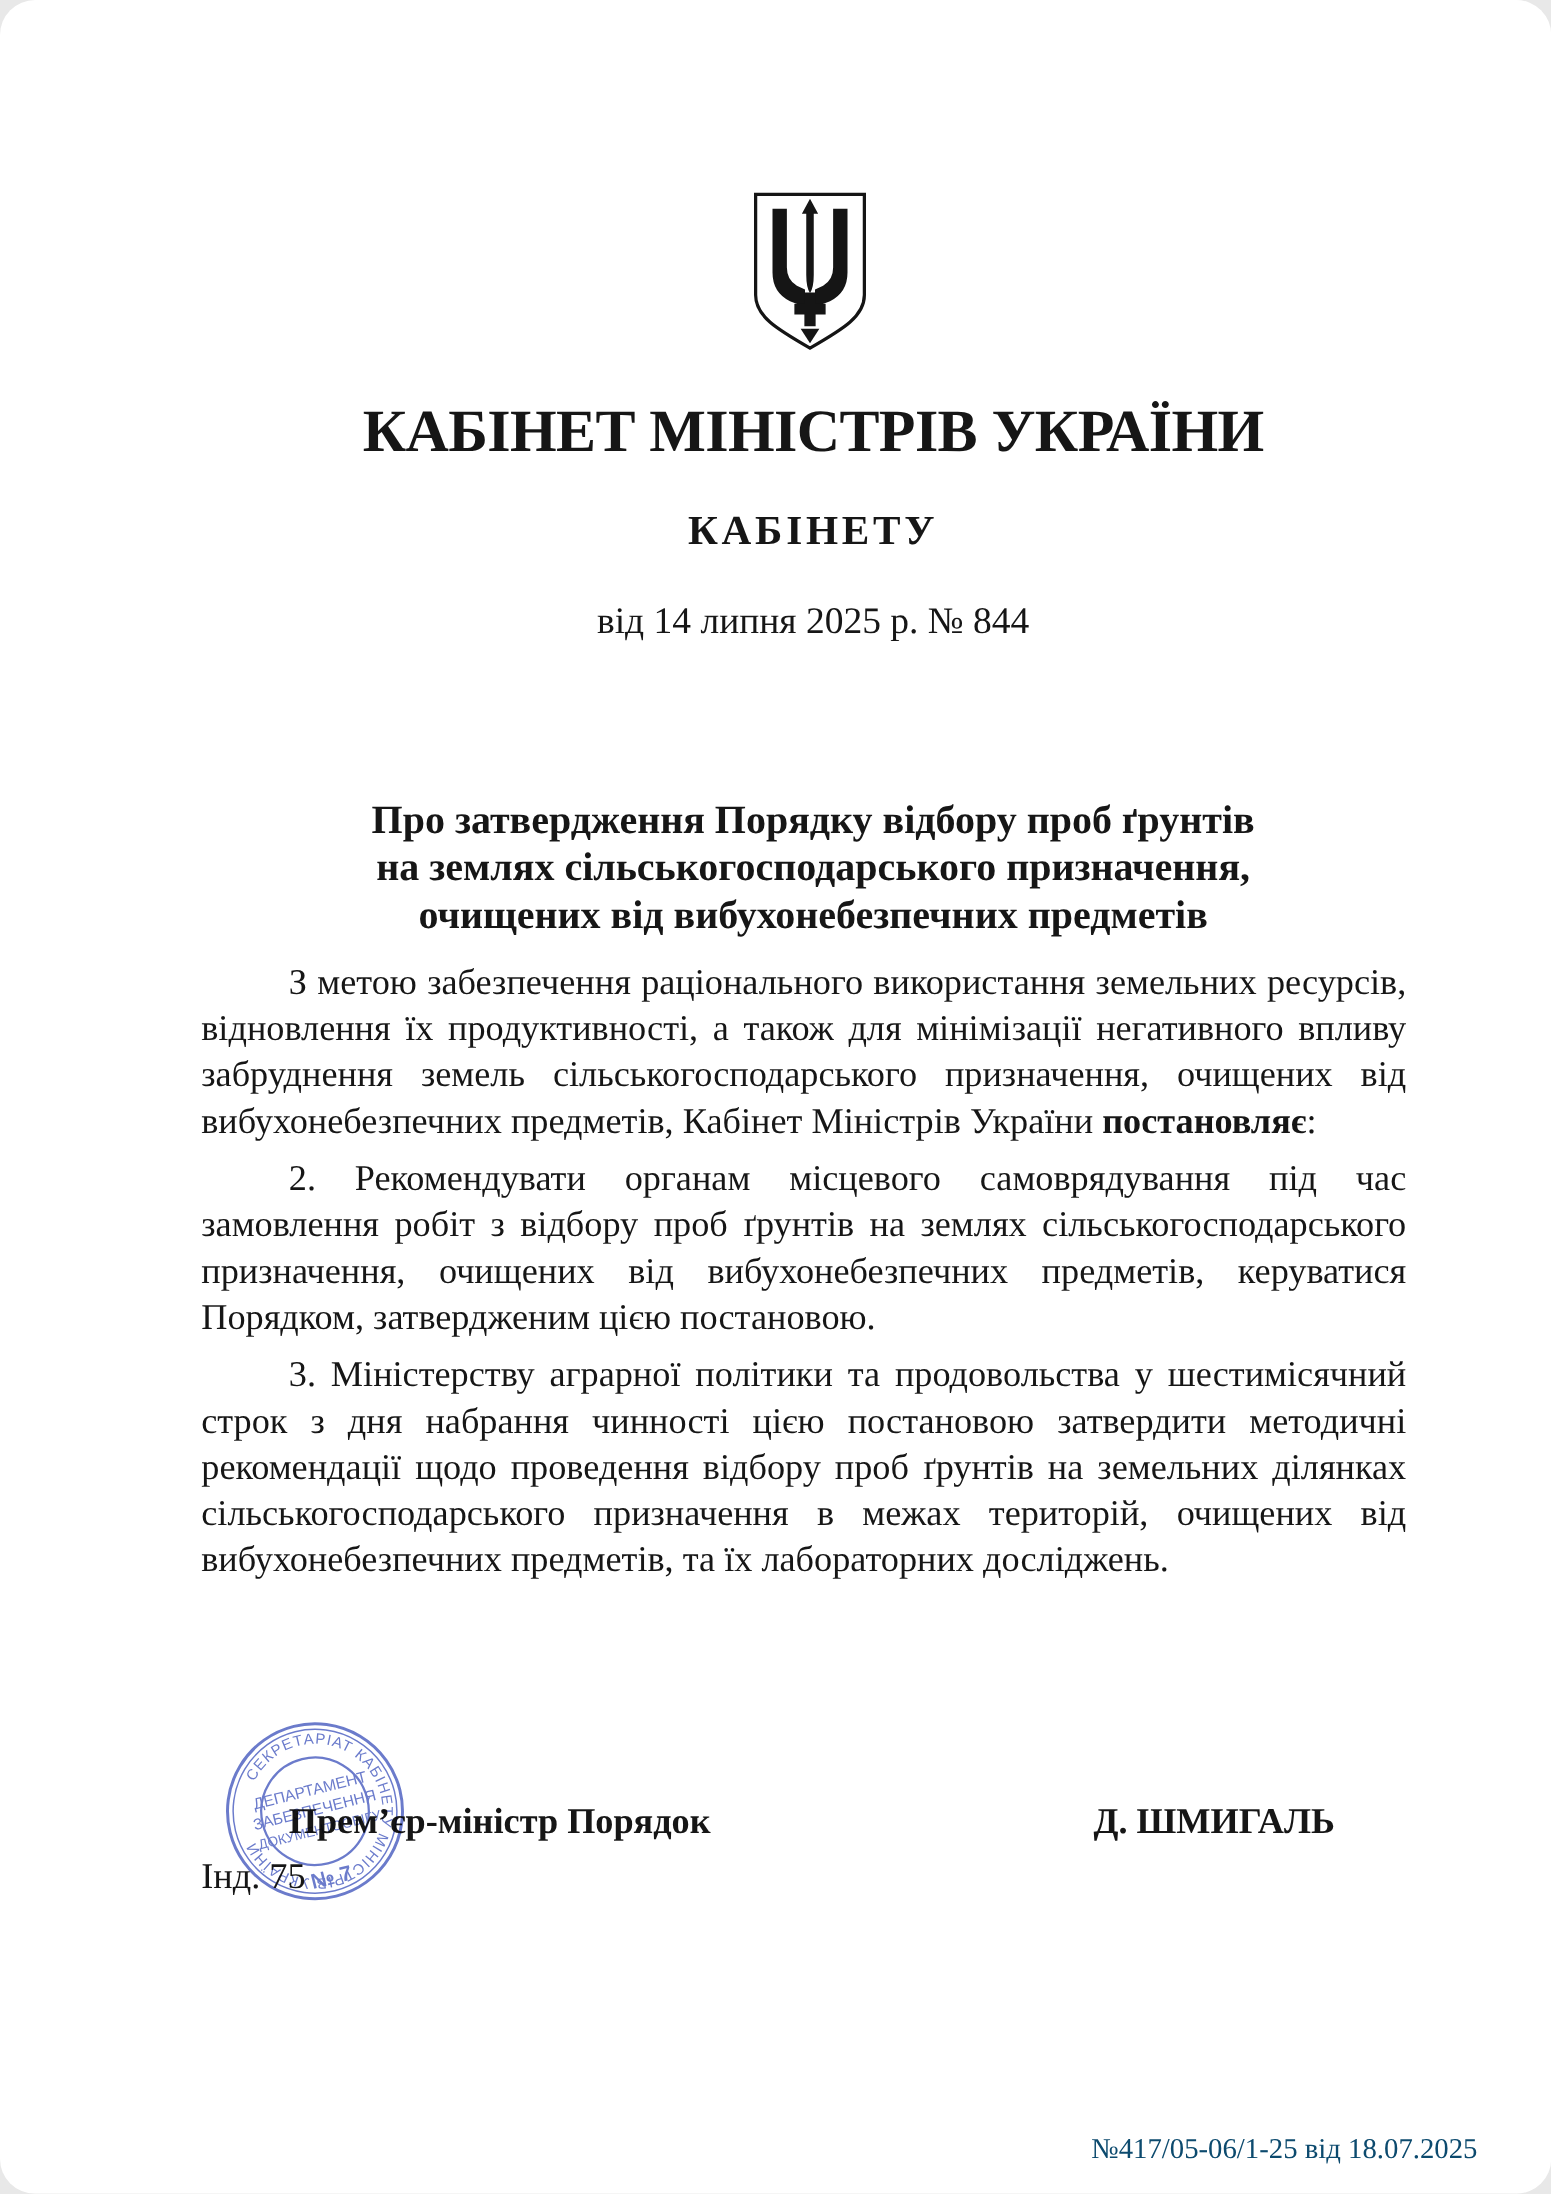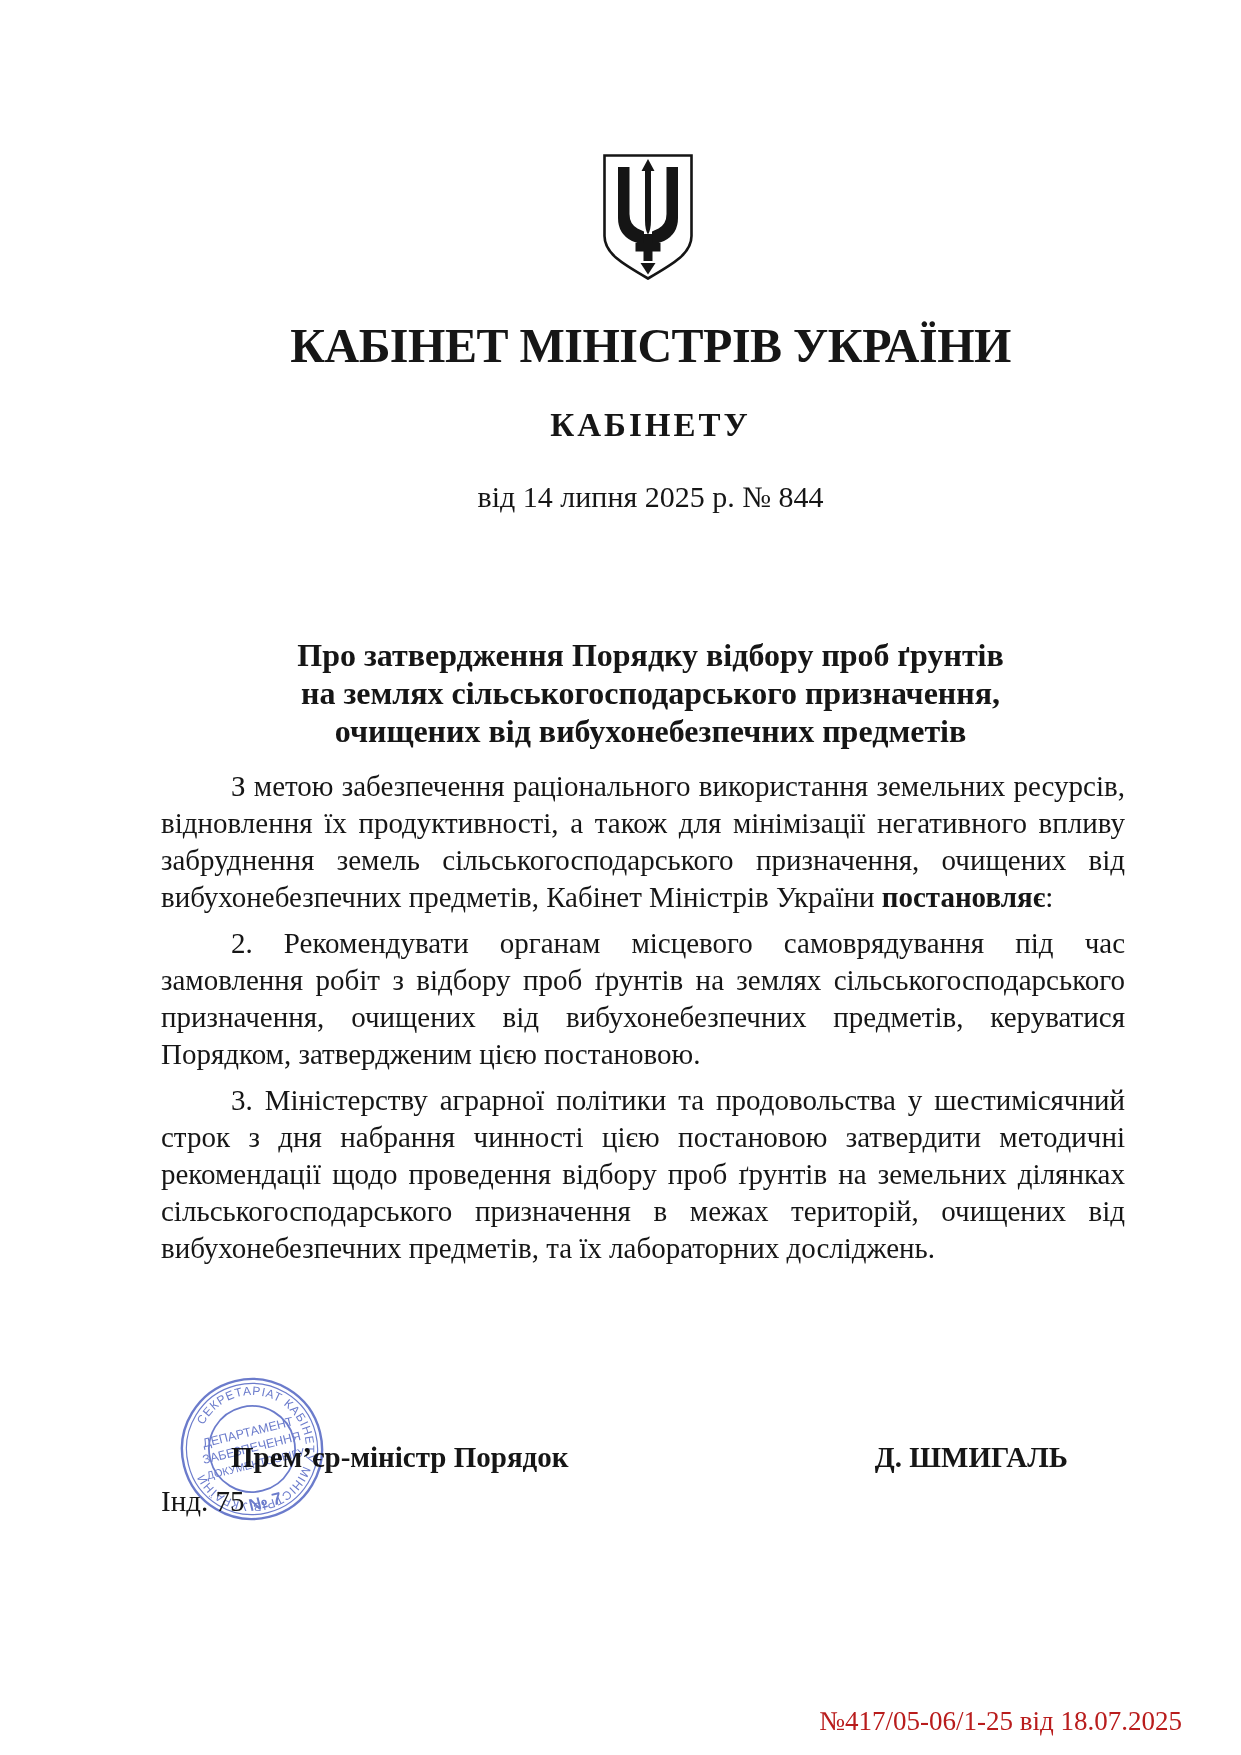--- a/index.html
+++ b/index.html
@@ -4,41 +4,42 @@
 <style>
   html,body{margin:0;padding:0;background:#e8e8e8;}
   .page{
     position:relative;
     width:1241px;height:1755px;
     margin:0 auto;
     background:#ffffff;
     font-family:"Liberation Serif","DejaVu Serif",serif;
     color:#161616;
     overflow:hidden;
+    border-radius:28px;
   }
   .abs{position:absolute;}
   .centered{left:163px;width:975px;text-align:center;}
   .emblem{left:601px;top:152px;}
   .org-name{top:320px;font-size:48px;line-height:52px;font-weight:bold;letter-spacing:-0.5px;}
   .doc-type{top:407px;font-size:33px;font-weight:bold;letter-spacing:3px;}
   .doc-date{top:480px;font-size:30px;}
   .doc-city{top:549px;font-size:30px;}
   .doc-title{top:636px;font-size:32px;line-height:38px;font-weight:bold;}
   .body-text{left:161px;top:768px;width:964px;font-size:29px;line-height:37px;text-align:justify;}
   .body-text p{margin:0 0 9px 0;text-indent:70px;}
   .sig-row{
     left:161px;top:1440px;width:964px;
     display:flex;justify-content:space-between;align-items:flex-start;
     padding:0;box-sizing:border-box;
     font-size:29px;font-weight:bold;line-height:34px;
   }
   .sig-pos{margin-left:70px;}
   .sig-name{margin-right:57px;}
   .index-note{left:161px;top:1485px;font-size:29px;}
-  .footer-ref{right:59px;top:1706px;font-size:27px;color:#b91c1c;}
+  .footer-ref{right:59px;top:1706px;font-size:23px;color:#0c4a6e;}
   .stamp{
     left:166px;top:1363px;
     opacity:0.82;
     mix-blend-mode:multiply;
   }
   .stamp text{font-family:"Liberation Sans","DejaVu Sans",sans-serif;}
 </style>
 </head>
 <body>
 

